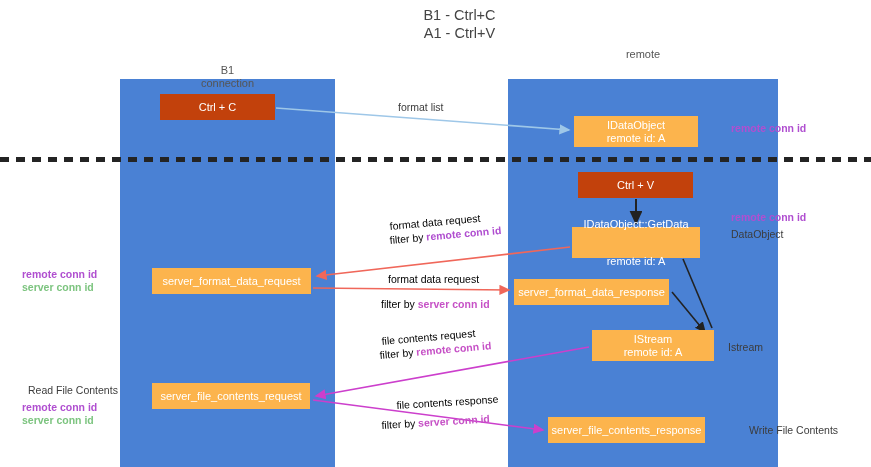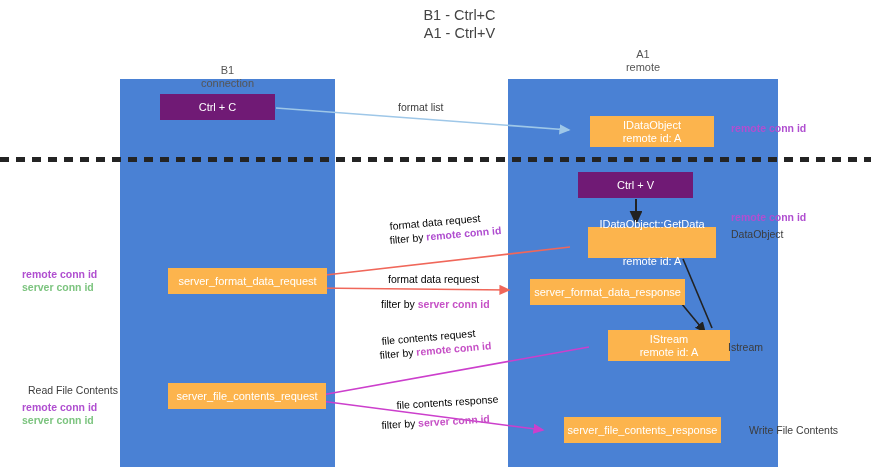--- a/index.html
+++ b/index.html
@@ -31,22 +31,22 @@
   }
   #hdr-b1{left:120px;top:64px;width:215px;}
   #hdr-a1{left:508px;top:48px;width:270px;}
 
   
   .box{
     position:absolute;box-sizing:border-box;
     display:flex;flex-direction:column;align-items:center;justify-content:center;
     color:#ffffff;font-size:11px;line-height:13px;text-align:center;
   }
-  .box.green{background:#701a75;}
-  .box.orange{background:#fcb44d;margin-left:16px;}
+  .box.green{background:#c2410c;}
+  .box.orange{background:#fcb44d;}
 
   #box-ctrlc{left:160px;top:94px;width:115px;height:26px;}
   #box-idataobject{left:574px;top:116px;width:124px;height:31px;}
   #box-ctrlv{left:578px;top:172px;width:115px;height:26px;}
   #box-getdata{left:572px;top:227px;width:128px;height:31px;gap:24px;}
   #box-sfdreq{left:152px;top:268px;width:159px;height:26px;}
   #box-sfdresp{left:514px;top:279px;width:155px;height:26px;}
   #box-istream{left:592px;top:330px;width:122px;height:31px;}
   #box-sfcreq{left:152px;top:383px;width:158px;height:26px;}
   #box-sfcresp{left:548px;top:417px;width:157px;height:26px;}
@@ -99,21 +99,20 @@
   <div id="title">
     <div>B1 - Ctrl+C</div>
     <div>A1 - Ctrl+V</div>
   </div>
 
   <div class="col-header" id="hdr-b1">
     <div>B1</div>
     <div>connection</div>
   </div>
   <div class="col-header" id="hdr-a1">
-    <div>A1</div>
     <div>remote</div>
   </div>
 
   <svg id="wires" viewBox="0 0 871 467">
     <defs>
       <marker id="ah-blue" markerWidth="7" markerHeight="7" refX="6" refY="3.2" orient="auto">
         <path d="M0,0 L7,3.2 L0,6.4 z" fill="#9ec7e8"></path>
       </marker>
       <marker id="ah-red" markerWidth="7" markerHeight="7" refX="6" refY="3.2" orient="auto">
         <path d="M0,0 L7,3.2 L0,6.4 z" fill="#f0675a"></path>

